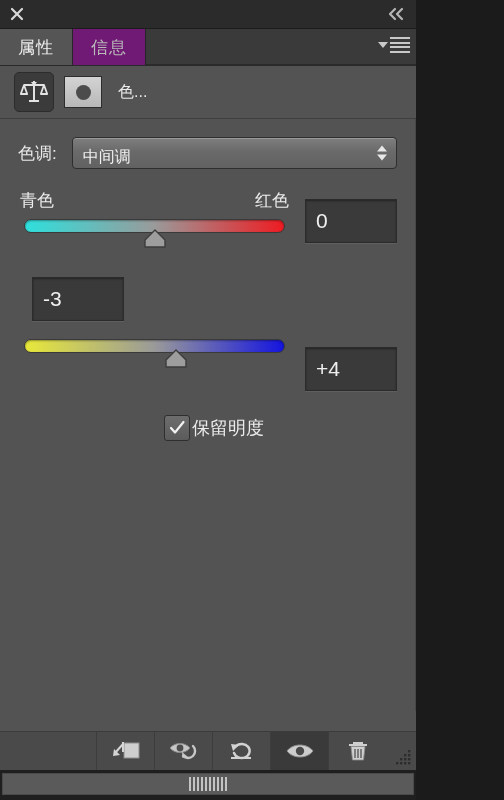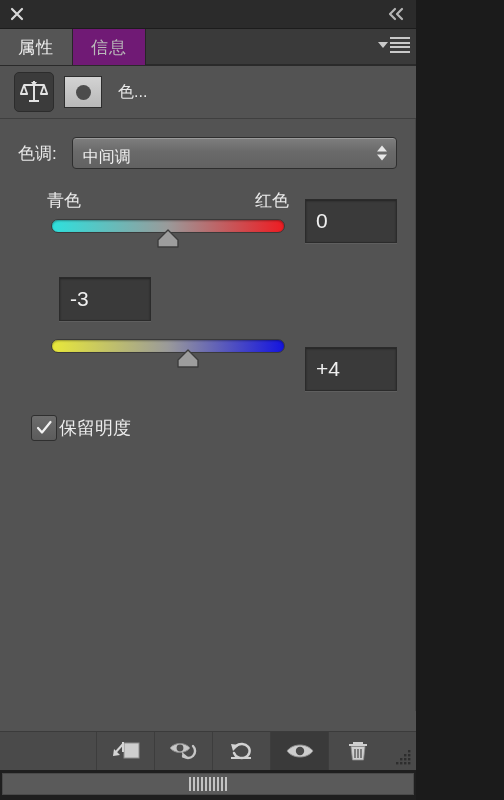--- a/index.html
+++ b/index.html
@@ -180,21 +180,21 @@
     display: flex; flex-direction: column; gap: 3px;
   }
   .sel-arrows .up {
     width:0;height:0;border-left:5px solid transparent;border-right:5px solid transparent;border-bottom:6px solid #e7e7e7;
   }
   .sel-arrows .dn {
     width:0;height:0;border-left:5px solid transparent;border-right:5px solid transparent;border-top:6px solid #e7e7e7;
   }
 
   
-  .slider-group { padding: 0 18px; margin-left: 27px; }
+  .slider-group { padding: 0 18px; }
   .slider-block { margin-top: 16px; }
   .slider-block:first-child { margin-top: 20px; }
 
   .sb-row {
     display: flex;
     align-items: flex-start;
   }
   .sb-left { flex: 1; }
   .sb-labels {
     display: flex;
@@ -240,20 +240,21 @@
     padding-left: 10px;
     box-sizing: border-box;
     cursor: text;
   }
 
   .check-row {
     display: flex;
     align-items: center;
     gap: 2px;
     padding: 24px 18px 0 31px;
+    justify-content: center;
   }
   .checkbox {
     width: 24px; height: 24px;
     background: linear-gradient(#6d6d6d, #5b5b5b);
     border: 1px solid #2f2f2f;
     border-radius: 3px;
     display: flex; align-items: center; justify-content: center;
     cursor: pointer;
   }
   .check-label {

